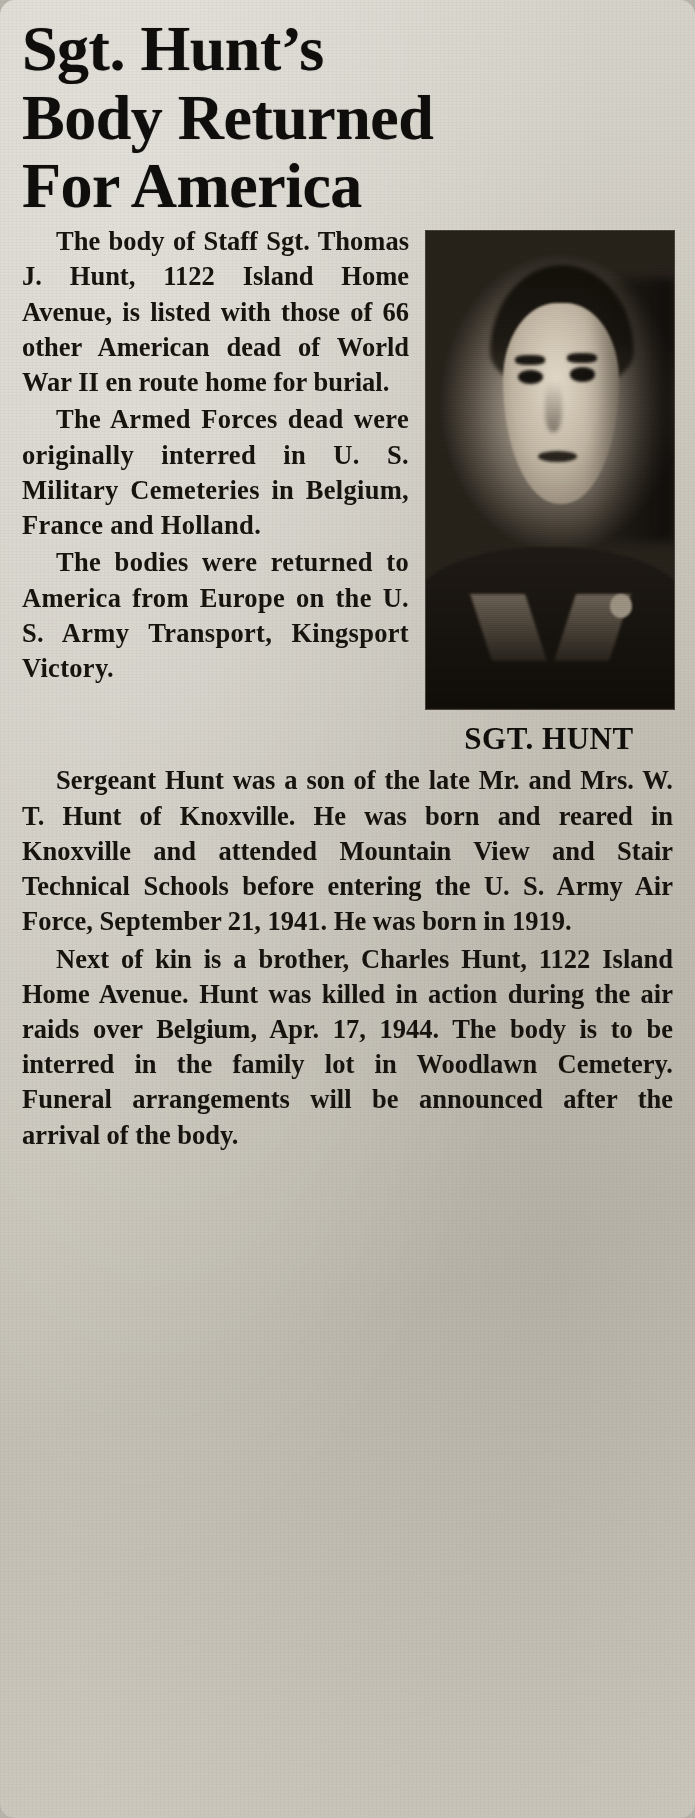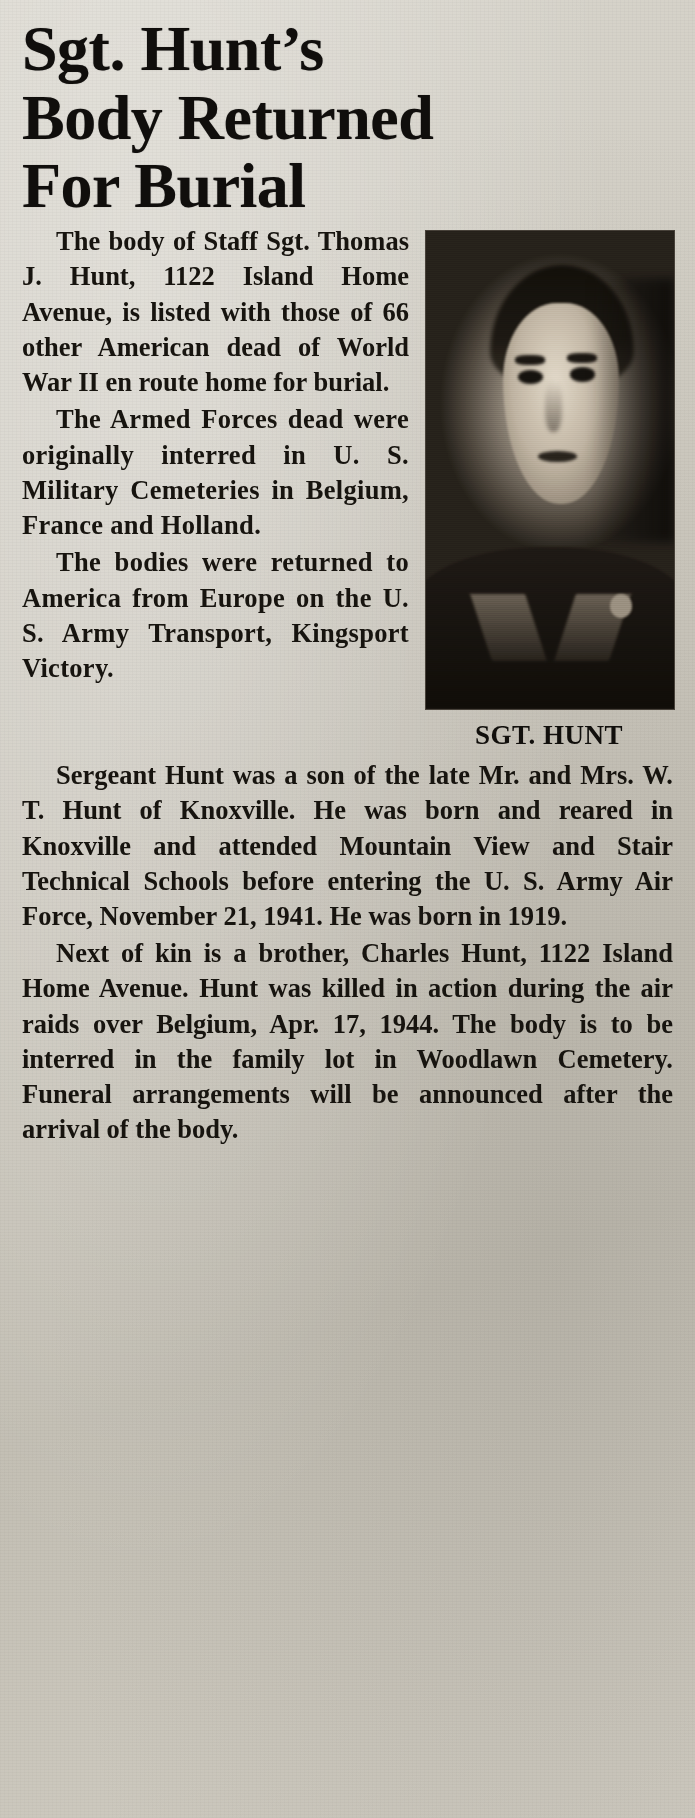--- a/index.html
+++ b/index.html
@@ -17,20 +17,21 @@
     width: 695px;
     height: 1818px;
     background:
       radial-gradient(ellipse at 20% 15%, rgba(255,255,255,0.30), rgba(255,255,255,0) 60%),
       radial-gradient(ellipse at 80% 70%, rgba(120,115,105,0.18), rgba(255,255,255,0) 65%),
       linear-gradient(160deg, #d9d6cd 0%, #cdc9bf 40%, #c2beb3 70%, #d2cec4 100%);
     box-sizing: border-box;
     padding: 18px 22px 10px 22px;
     font-family: "Liberation Serif", serif;
     color: #14120f;
+    border-radius: 15px;
   }
   
   .clipping:before {
     content: "";
     position: absolute;
     inset: 0;
     pointer-events: none;
     background-image:
       repeating-linear-gradient(0deg, rgba(0,0,0,0.035) 0px, rgba(0,0,0,0.035) 1px, rgba(255,255,255,0) 1px, rgba(255,255,255,0) 3px),
       repeating-linear-gradient(90deg, rgba(0,0,0,0.025) 0px, rgba(0,0,0,0.025) 1px, rgba(255,255,255,0) 1px, rgba(255,255,255,0) 4px);
@@ -174,40 +175,40 @@
     position: absolute; inset: 0;
     background-image:
       repeating-linear-gradient(0deg, rgba(255,255,255,0.05) 0 1px, rgba(0,0,0,0.06) 1px 2px);
     mix-blend-mode: overlay;
     opacity: 0.6;
   }
   .caption {
     text-align: center;
     font-family: "Liberation Serif", serif;
     font-weight: bold;
-    font-size: 27px;
+    font-size: 31px;
     letter-spacing: 0.5px;
     margin-top: 8px;
     color: #110f0c;
   }
   .narrow {
     
     letter-spacing: 0.3px;
   }
   .after-photo { clear: both; }
 </style>
 </head>
 <body>
 
 <div class="clipping">
 
   <h1 class="headline">
     <span class="l1">Sgt. Hunt’s</span>
     <span class="l2">Body Returned</span>
-    <span class="l3">For Burial</span>
+    <span class="l3">For America</span>
   </h1>
 
   <div class="body-text">
 
     <div class="photo-wrap">
       <div class="photo">
         <div class="bg"></div>
         <div class="hair"></div>
         <div class="face"></div>
         <div class="brow-l"></div>
@@ -222,17 +223,17 @@
         <div class="collar-r"></div>
         <div class="insignia"></div>
         <div class="grain"></div>
       </div>
       <div class="caption">SGT. HUNT</div>
     </div>
 
     <p class="lead">The body of Staff Sgt. Thomas J. Hunt, 1122 Island Home Avenue, is listed with those of 66 other American dead of World War II en route home for burial.</p>
     <p class="narrow">The Armed Forces dead were originally interred in U. S. Military Cemeteries in Belgium, France and Holland.</p>
     <p class="narrow">The bodies were returned to America from Europe on the U. S. Army Transport, Kingsport Victory.</p>
-    <p class="after-photo">Sergeant Hunt was a son of the late Mr. and Mrs. W. T. Hunt of Knoxville. He was born and reared in Knoxville and attended Mountain View and Stair Technical Schools before entering the U. S. Army Air Force, November 21, 1941. He was born in 1919.</p>
+    <p class="after-photo">Sergeant Hunt was a son of the late Mr. and Mrs. W. T. Hunt of Knoxville. He was born and reared in Knoxville and attended Mountain View and Stair Technical Schools before entering the U. S. Army Air Force, September 21, 1941. He was born in 1919.</p>
     <p>Next of kin is a brother, Charles Hunt, 1122 Island Home Avenue. Hunt was killed in action during the air raids over Belgium, Apr. 17, 1944. The body is to be interred in the family lot in Woodlawn Cemetery. Funeral arrangements will be announced after the arrival of the body.</p>
 
   </div>
 </div>
 
 </body></html>

